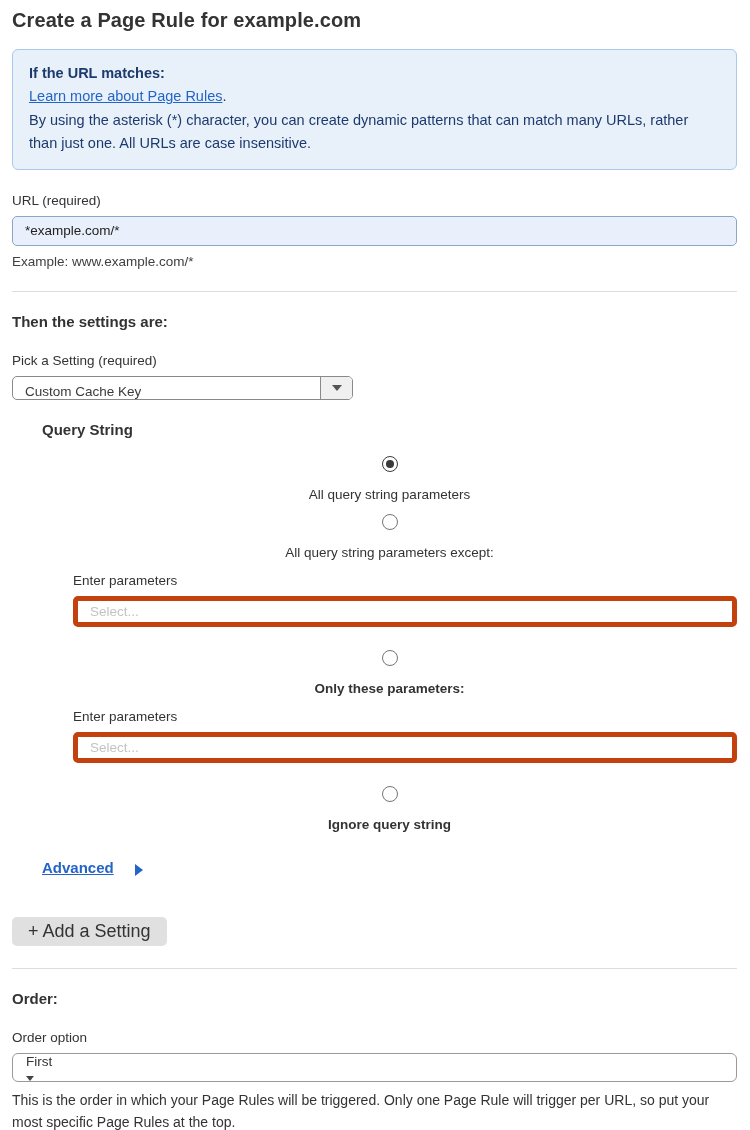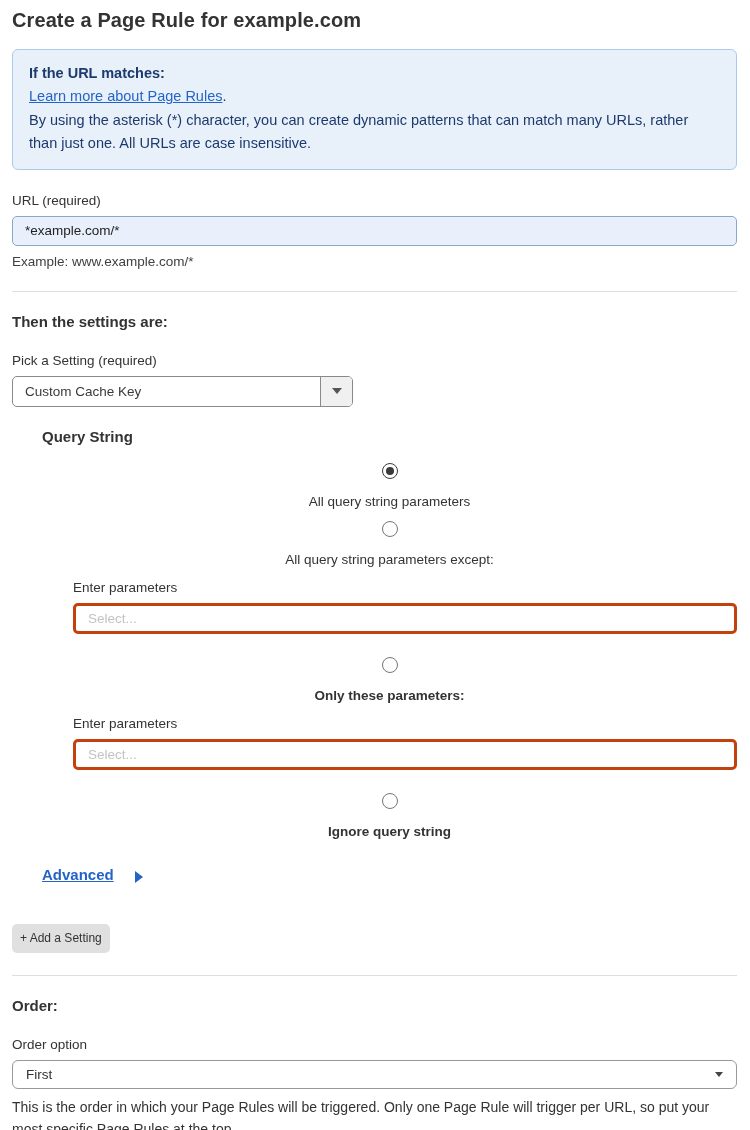--- a/index.html
+++ b/index.html
@@ -48,21 +48,21 @@
     color: #222;
     font-family: "Liberation Sans", sans-serif;
   }
   .hint-text { margin-top: 8px; font-size: 13.5px; color: #404040; }
   .divider { border: none; border-top: 1px solid #ddd; margin-top: 22px; }
   .section-heading { margin-top: 21px; font-size: 15px; font-weight: bold; color: #333; }
   
   .setting-picker {
     margin-top: 8px;
     width: 341px;
-    height: 31px;
+    height: 24px;
     border: 1px solid #898989;
     border-radius: 5px;
     background: #fff;
     display: flex;
     align-items: stretch;
     cursor: pointer;
   }
   .setting-picker .picker-value {
     flex: 1;
     font-size: 13.5px;
@@ -128,21 +128,21 @@
     background: #3a3a3a;
     border-radius: 50%;
   }
   .radio-label { font-size: 13.5px; color: #333; }
   .sub-label { margin: 13px 0 0 31px; font-size: 13.5px; color: #333; }
   .param-input {
     display: block;
     margin: 8px 0 0 31px;
     width: calc(100% - 31px);
     height: 31px;
-    border: 3px solid #c2410c;
+    border: 5px solid #c2410c;
     border-radius: 5px;
     padding: 0 12px;
     font-size: 13.5px;
     color: #333;
     font-family: "Liberation Sans", sans-serif;
   }
   .param-input::placeholder { color: #c3c3c3; opacity: 1; }
   .radio-gap { margin-top: 23px; font-weight: bold; }
   .advanced-row {
     margin-top: 27px;
@@ -157,41 +157,42 @@
     border-top: 6px solid transparent;
     border-bottom: 6px solid transparent;
     border-left: 8px solid #2464c8;
   }
   
   .btn {
     display: inline-block;
     border: none;
     border-radius: 5px;
     height: 30px;
-    padding: 0 8px;
-    font-size: 12px;
+    padding: 0 16px;
+    font-size: 18px;
     font-family: "Liberation Sans", sans-serif;
     color: #333;
     background: #d9d9d9;
     cursor: pointer;
     text-align: right;
   }
   .add-setting-btn { margin-top: 40px; background: #e0e0e0; height: 29px; }
   
   .order-select {
     margin-top: 8px;
     width: 100%;
     height: 29px;
     border: 1px solid #999;
     border-radius: 6px;
     background: #fff;
     display: flex;
-    align-items: center;
+    align-items: flex-start;
     padding: 0 13px;
     cursor: pointer;
+    flex-direction: column;
   }
   .order-select .select-value { flex: 1; font-size: 13.5px; color: #333; }
   .order-select .caret-down {
     border-left-width: 4.5px;
     border-right-width: 4.5px;
     border-top-width: 5.5px;
     border-top-color: #444;
   }
   .order-help { margin-top: 7px; font-size: 14px; color: #333; line-height: 1.6; }
   .footer-divider { margin-top: 14px; }

